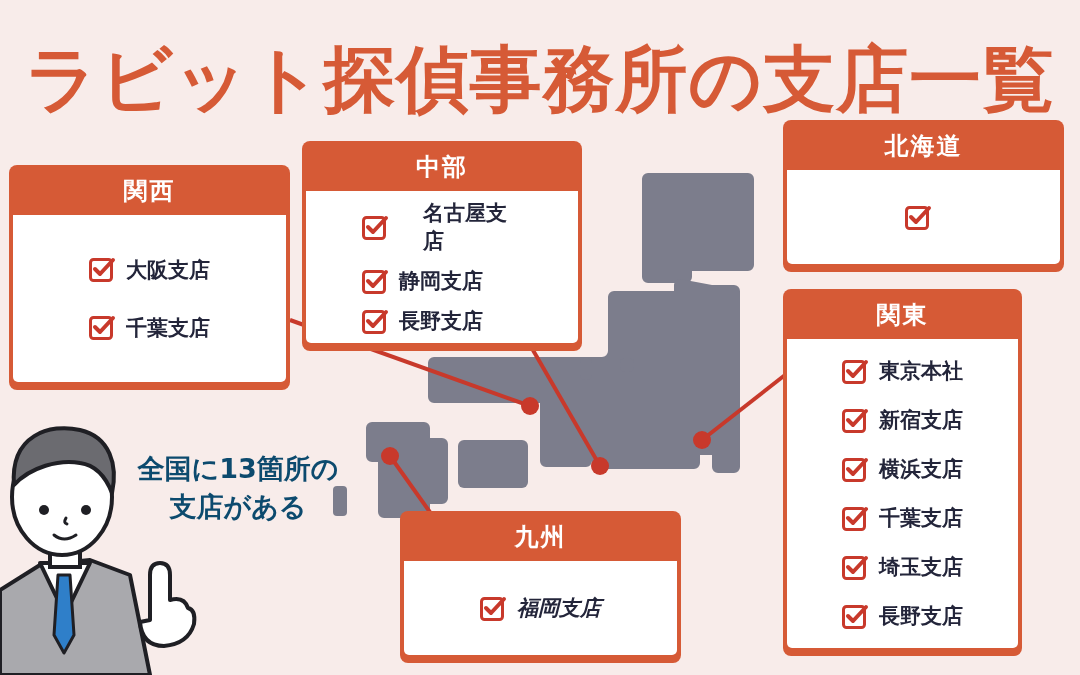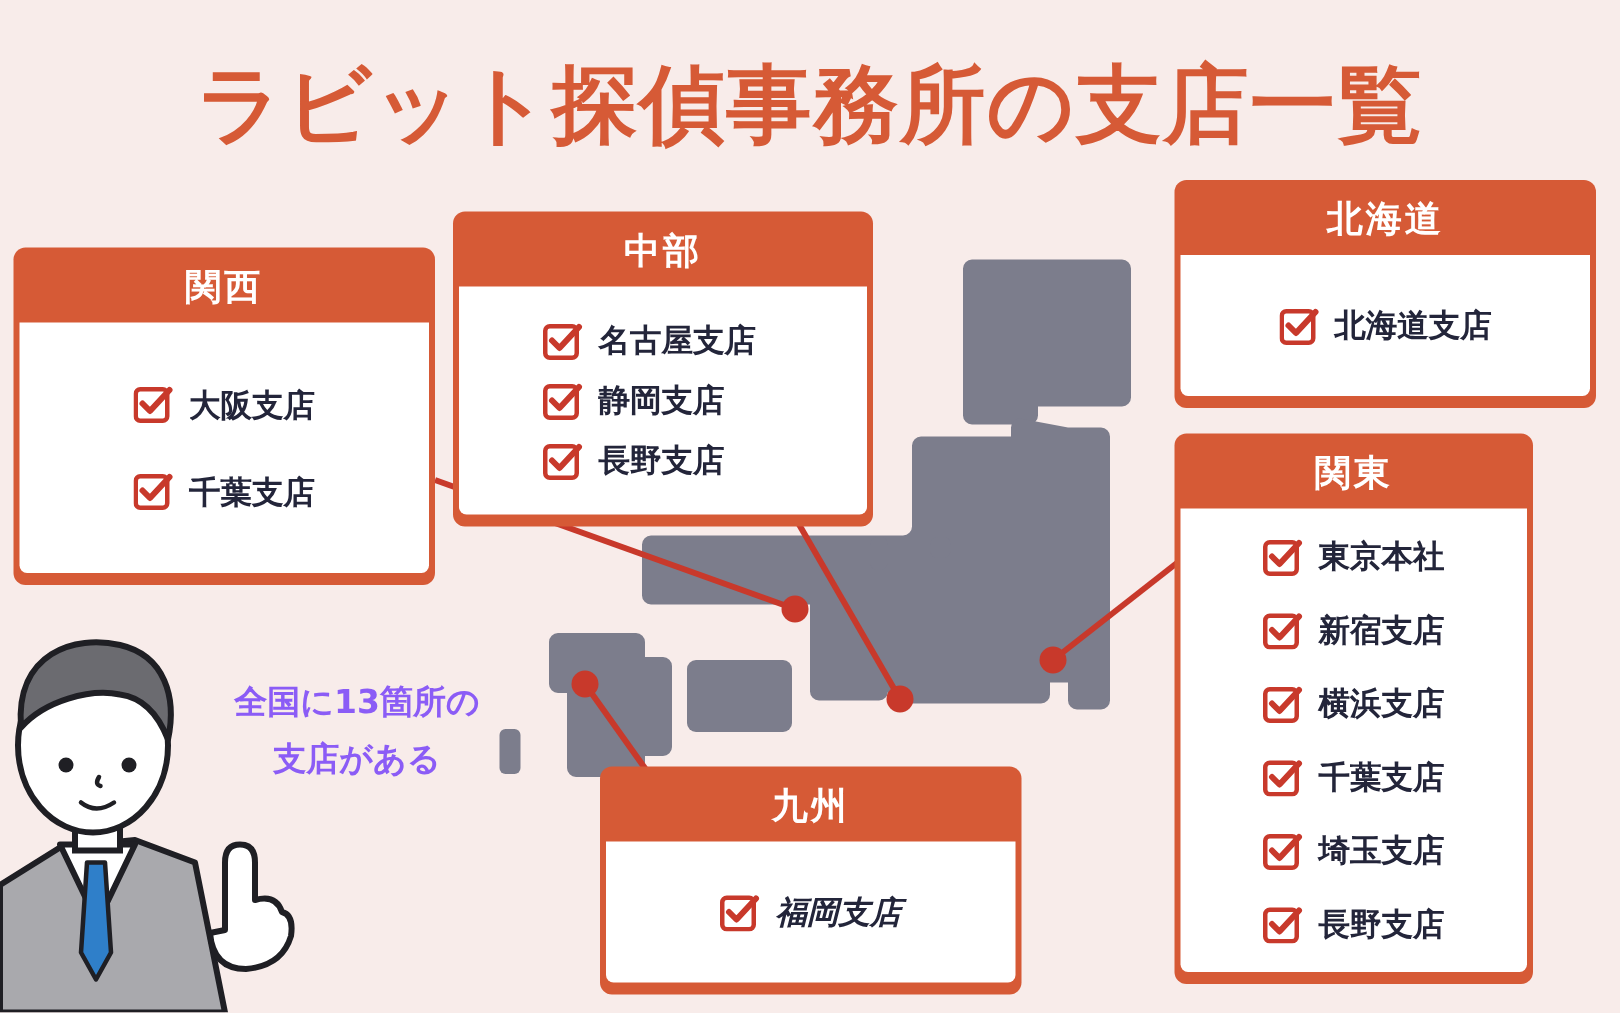--- a/index.html
+++ b/index.html
@@ -1,38 +1,38 @@
 <!DOCTYPE html>
 <html><head>
 <meta charset="utf-8">
 <style>
   * { box-sizing: border-box; margin: 0; padding: 0; }
   html, body { width: 1080px; height: 675px; overflow: hidden; }
   body { background: #f8ecea; font-family: "DejaVu Sans", "Liberation Sans", sans-serif; position: relative; }
   .title {
     position: absolute; left: 0; top: 32px; width: 1080px; text-align: center;
-    font-size: 57px; font-weight: bold; color: #d65a36; letter-spacing: 1px;
+    font-size: 72px; font-weight: bold; color: #d65a36; letter-spacing: 1px;
   }
   .map { position: absolute; left: 0; top: 0; width: 1080px; height: 675px; }
   .card {
     position: absolute; background: #d65a36; border-radius: 8px; padding: 4px;
   }
   .card-head {
     height: 46px; line-height: 44px; text-align: center; color: #fff;
     font-size: 24px; font-weight: bold; letter-spacing: 2px;
   }
   .card-body {
     background: #fff; border-radius: 0 0 5px 5px; display: flex; flex-direction: column;
     align-items: center; justify-content: center;
   }
   .item { display: flex; align-items: center; font-size: 21px; font-weight: bold; color: #23253a; }
   .check { width: 27px; height: 25px; margin-right: 10px; flex-shrink: 0; }
   .speech {
     position: absolute; left: 118px; top: 450px; width: 240px; text-align: center;
-    color: #8b5cf6; font-size: 22px; font-weight: bold; line-height: 38px;
+    color: #0c4a6e; font-size: 27px; font-weight: bold; line-height: 38px;
   }
   .person { position: absolute; left: 0; top: 415px; width: 220px; height: 260px; }
 </style>
 </head>
 <body>
 
 <div class="title">ラビット探偵事務所の支店一覧</div>
 
 <svg class="map" viewBox="0 0 1080 675">
   <g fill="#7c7d8c">
@@ -78,21 +78,21 @@
           <path d="M6 12 L11 17 L24 3" fill="none" stroke="#c8392b" stroke-width="4" stroke-linecap="round" stroke-linejoin="round"></path>
         </svg>
       <span>千葉支店</span>
     </div>
   </div>
 </div>
 
 <div class="card" style="left:302px;top:141px;width:280px;height:210px;">
   <div class="card-head">中部</div>
   <div class="card-body" style="height:152px;gap:12px;">
-    <div class="item" style="width:160px;">
+    <div class="item" style="width:160px;gap:24px;">
       <svg class="check" viewBox="0 0 27 25">
           <rect x="1.5" y="2.5" width="21" height="21" rx="3" fill="none" stroke="#c8392b" stroke-width="3"></rect>
           <path d="M6 12 L11 17 L24 3" fill="none" stroke="#c8392b" stroke-width="4" stroke-linecap="round" stroke-linejoin="round"></path>
         </svg>
       <span>名古屋支店</span>
     </div>
     <div class="item" style="width:160px;">
       <svg class="check" viewBox="0 0 27 25">
           <rect x="1.5" y="2.5" width="21" height="21" rx="3" fill="none" stroke="#c8392b" stroke-width="3"></rect>
           <path d="M6 12 L11 17 L24 3" fill="none" stroke="#c8392b" stroke-width="4" stroke-linecap="round" stroke-linejoin="round"></path>
@@ -110,21 +110,20 @@
 </div>
 
 <div class="card" style="left:783px;top:120px;width:281px;height:152px;">
   <div class="card-head">北海道</div>
   <div class="card-body" style="height:94px;">
     <div class="item">
       <svg class="check" viewBox="0 0 27 25">
           <rect x="1.5" y="2.5" width="21" height="21" rx="3" fill="none" stroke="#c8392b" stroke-width="3"></rect>
           <path d="M6 12 L11 17 L24 3" fill="none" stroke="#c8392b" stroke-width="4" stroke-linecap="round" stroke-linejoin="round"></path>
         </svg>
-      <span>北海道支店</span>
     </div>
   </div>
 </div>
 
 <div class="card" style="left:783px;top:289px;width:239px;height:367px;">
   <div class="card-head">関東</div>
   <div class="card-body" style="height:309px;gap:21px;">
     <div class="item">
         <svg class="check" viewBox="0 0 27 25">
           <rect x="1.5" y="2.5" width="21" height="21" rx="3" fill="none" stroke="#c8392b" stroke-width="3"></rect>

